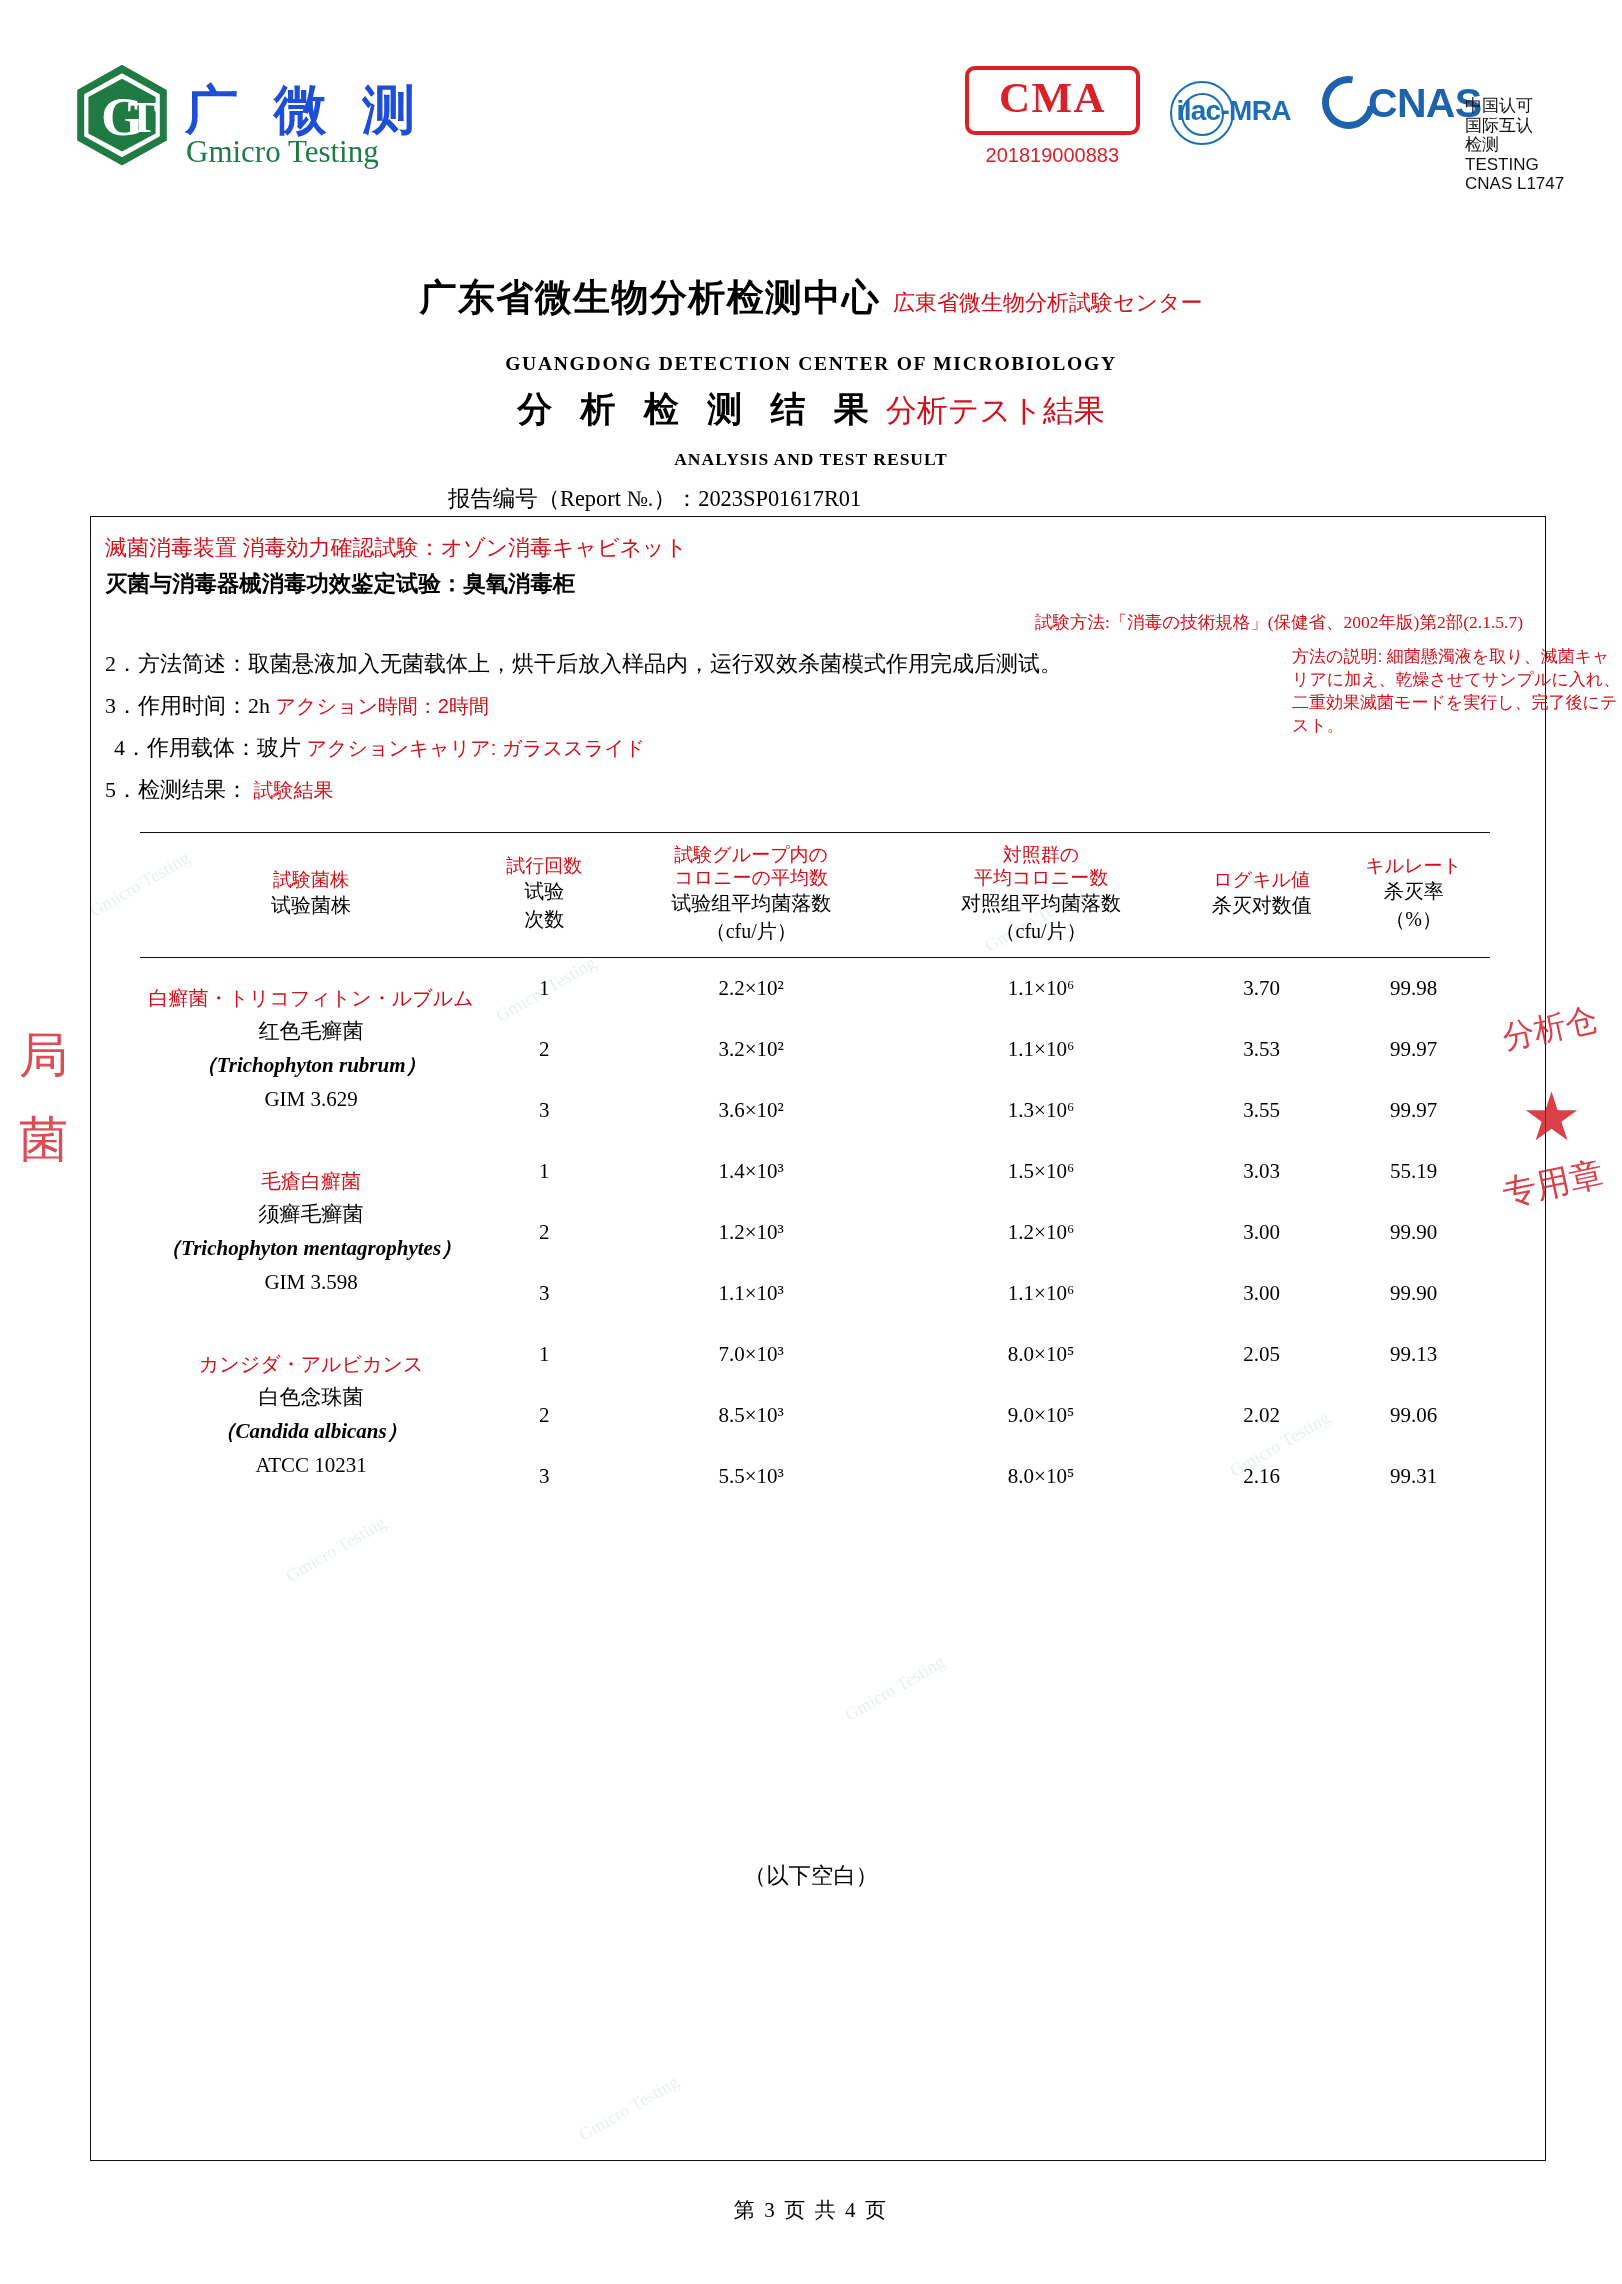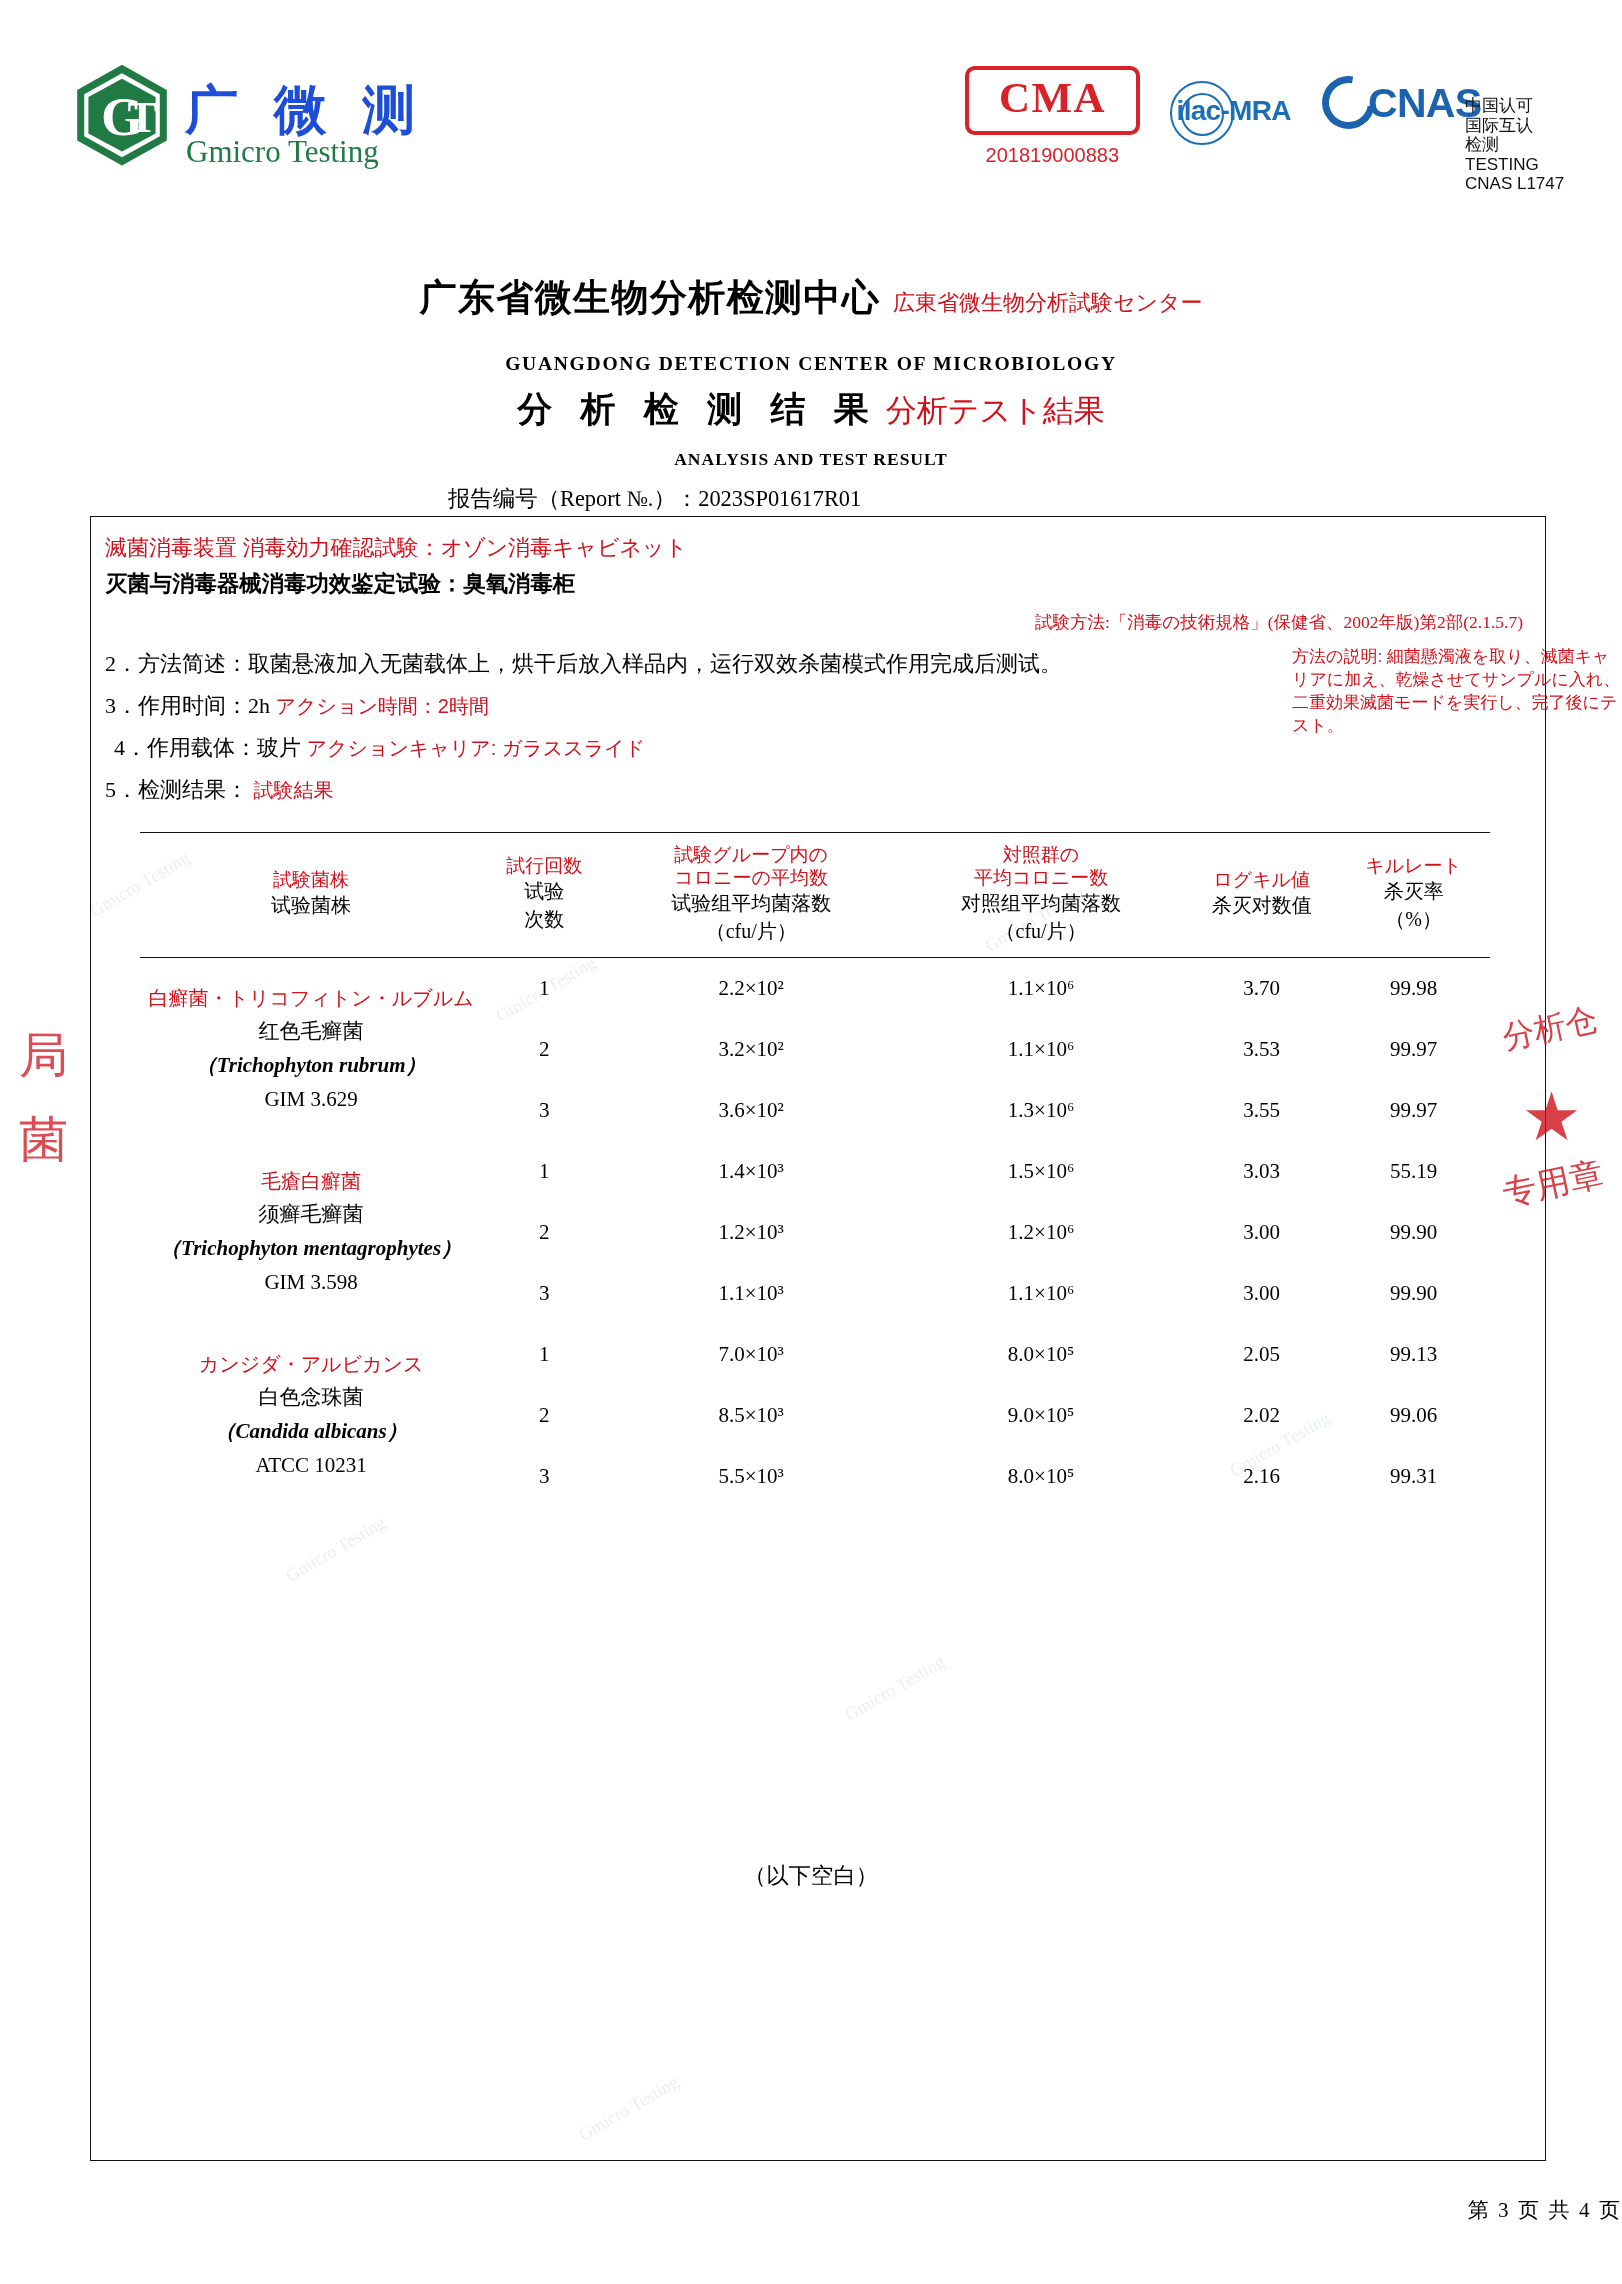--- a/index.html
+++ b/index.html
@@ -348,21 +348,21 @@
     width: 1622px;
     text-align: center;
     font-size: 22.4px;
     font-family: "Liberation Serif", serif;
   }
   .footer {
     position: absolute;
     left: 0;
     top: 2196px;
     width: 1622px;
-    text-align: right;
+    text-align: center;
     font-size: 21px;
     font-family: "Liberation Serif", serif;
     letter-spacing: 2.1px;
   }
 
   
   .stamp-left {
     position: absolute;
     left: 7px;
     top: 1014px;

